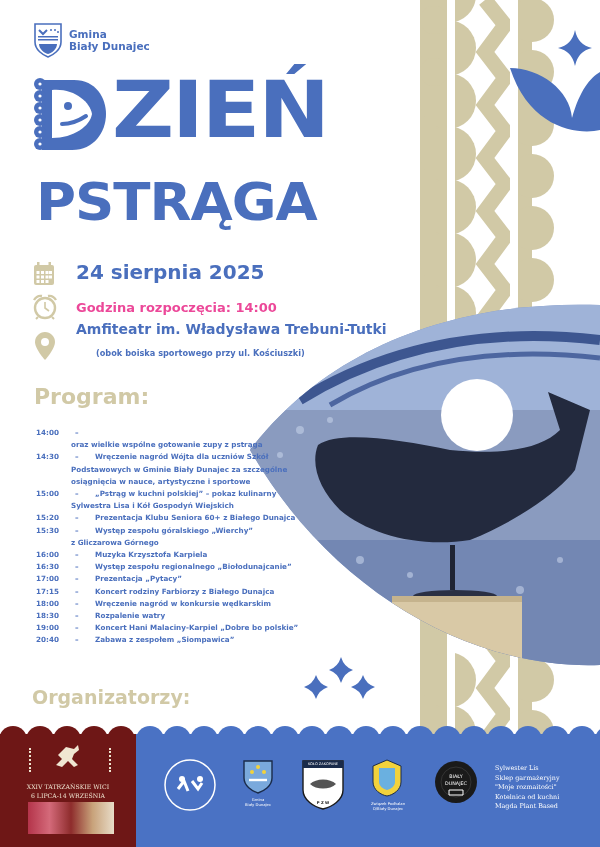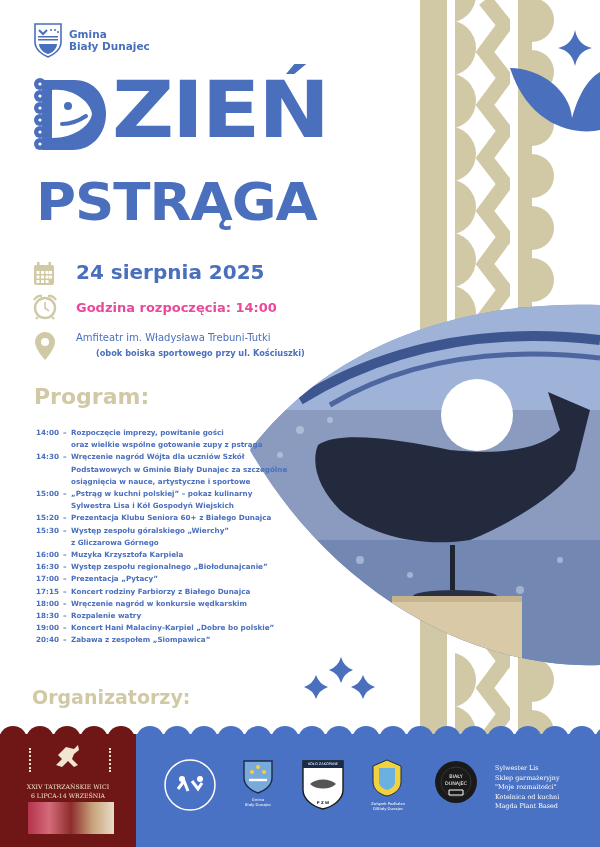--- a/index.html
+++ b/index.html
@@ -9,27 +9,27 @@
   
   .logo { left:33px; top:22px; display:flex; align-items:center; gap:6px; }
   .logo-text { font-size:10.5px; font-weight:bold; color:#4a6fbd; line-height:12px; }
 
   
   .title1 { left:34px; top:72px; width:310px; height:78px; }
   .title2 { left:36px; top:174px; font-family:"DejaVu Sans", sans-serif; font-weight:bold; font-size:52px; color:#4a6fbd; letter-spacing:-1px; line-height:56px; transform:scaleX(1.05); transform-origin:left; }
   .dz-word { font-weight:bold; font-size:78px; color:#4a6fbd; line-height:80px; letter-spacing:-2px; position:absolute; left:78px; top:-2px; transform:scaleX(1.1); transform-origin:left; }
   .date { left:76px; top:260px; font-size:20px; font-weight:bold; color:#4a6fbd; }
   .time { left:76px; top:300px; font-size:13px; font-weight:bold; color:#ec4899; }
-  .place1 { left:76px; top:332px; font-size:10px; font-weight:normal; color:#4a6fbd; }
+  .place1 { left:76px; top:321px; font-size:14px; font-weight:bold; color:#4a6fbd; }
   .place2 { left:76px; top:348px; font-size:8.2px; font-weight:bold; color:#4a6fbd;margin-left:20px; }
 
   .program-title { left:34px; top:384px; font-size:22px; font-weight:bold; color:#d1c9a6; }
 
   .prog { left:36px; top:427px; width:260px; font-size:7.2px; font-weight:bold; color:#4a6fbd; }
-  .prog-row { display:flex; line-height:12.2px; }
+  .prog-row { display:flex; line-height:12.2px;gap:12px; }
   .prog-time { width:27px; flex:none; }
   .prog-dash { width:8px; flex:none; }
   .prog-desc { flex:1; white-space:nowrap; }
   .prog-cont { padding-left:35px; line-height:12.2px; white-space:nowrap; }
 
   .org-title { left:32px; top:686px; font-size:19px; font-weight:bold; color:#d1c9a6; }
   .foot-left { left:0; top:734px; width:136px; height:113px; background:#6e1716; }
   .foot-right { left:136px; top:734px; width:464px; height:113px; background:#4a72c4; }
   .wici-t1 { left:0; top:783px; width:136px; text-align:center; font-family:"DejaVu Serif", serif; font-size:6.2px; color:#f0e6d2; }
   .wici-t2 { left:0; top:792px; width:136px; text-align:center; font-family:"DejaVu Serif", serif; font-size:6.2px; color:#f0e6d2; }
@@ -199,21 +199,20 @@
 <div class="abs place1">Amfiteatr im. Władysława Trebuni-Tutki</div>
 <div class="abs place2">(obok boiska sportowego przy ul. Kościuszki)</div>
 
 <div class="abs program-title">Program:</div>
 
 <div class="abs prog">
   <div>
     <div class="prog-row">
         <span class="prog-time">14:00</span>
         <span class="prog-dash">–</span>
-        <span class="prog-desc">Rozpoczęcie imprezy, powitanie gości</span>
       </div>
     <div class="prog-cont">oraz wielkie wspólne gotowanie zupy z pstrąga</div>
   </div>
   <div>
     <div class="prog-row">
         <span class="prog-time">14:30</span>
         <span class="prog-dash">–</span>
         <span class="prog-desc">Wręczenie nagród Wójta dla uczniów Szkół</span>
       </div>
     <div class="prog-cont">Podstawowych w Gminie Biały Dunajec za szczególne</div>

